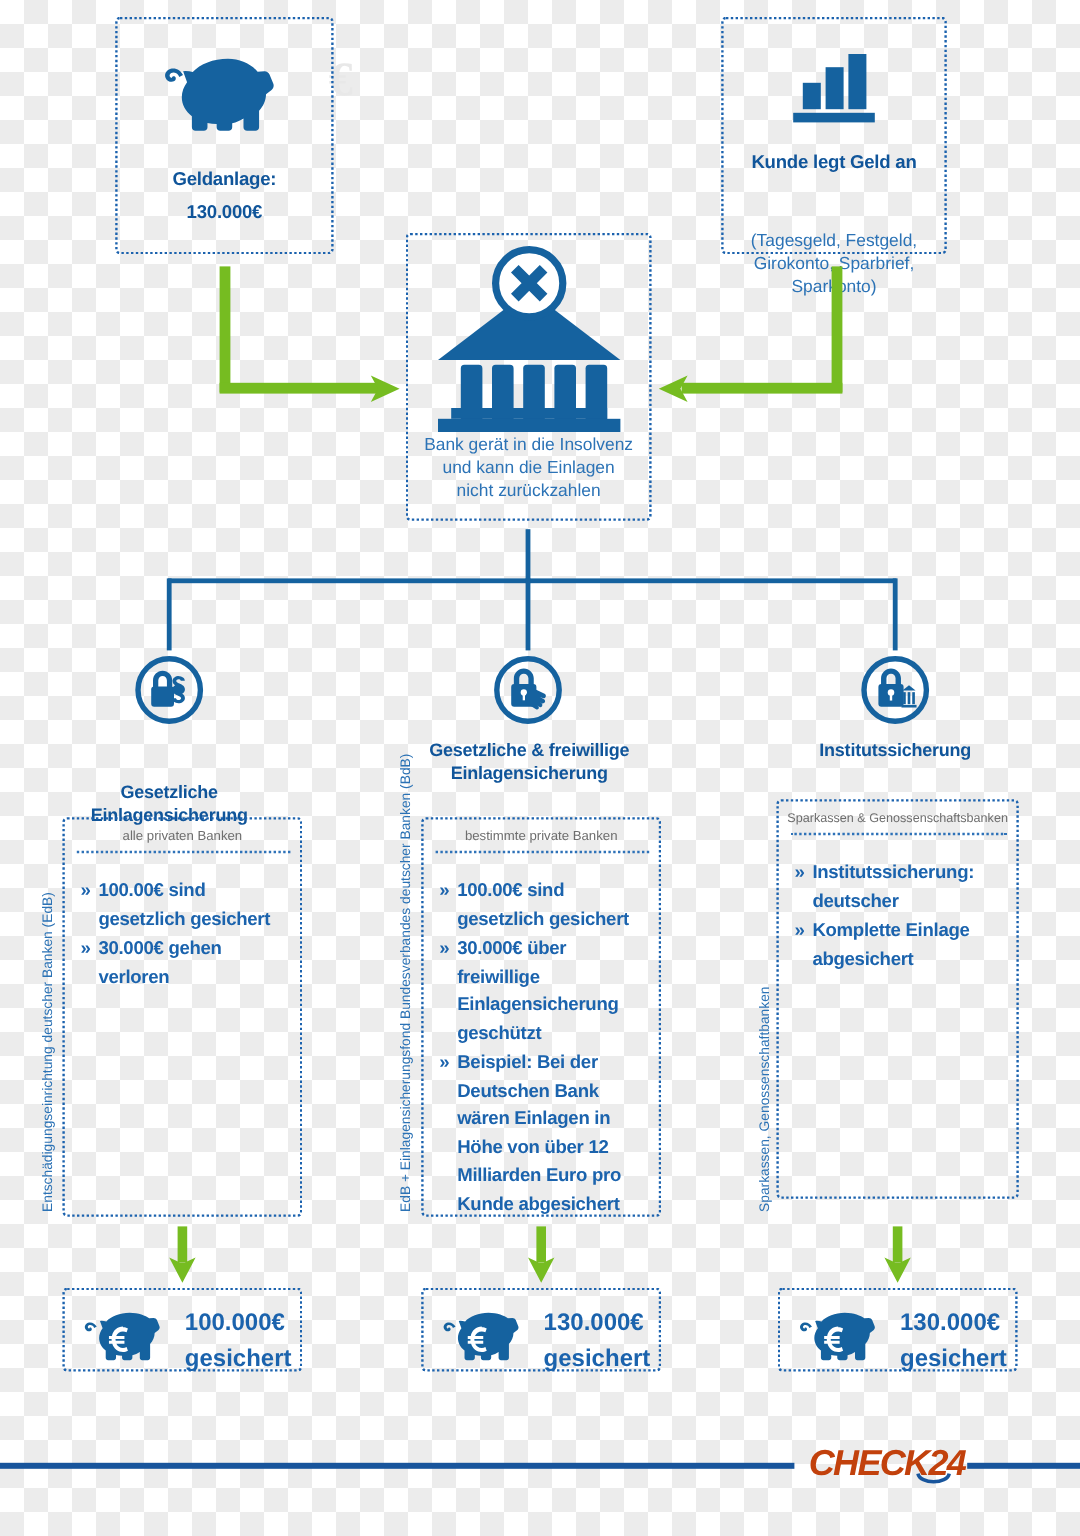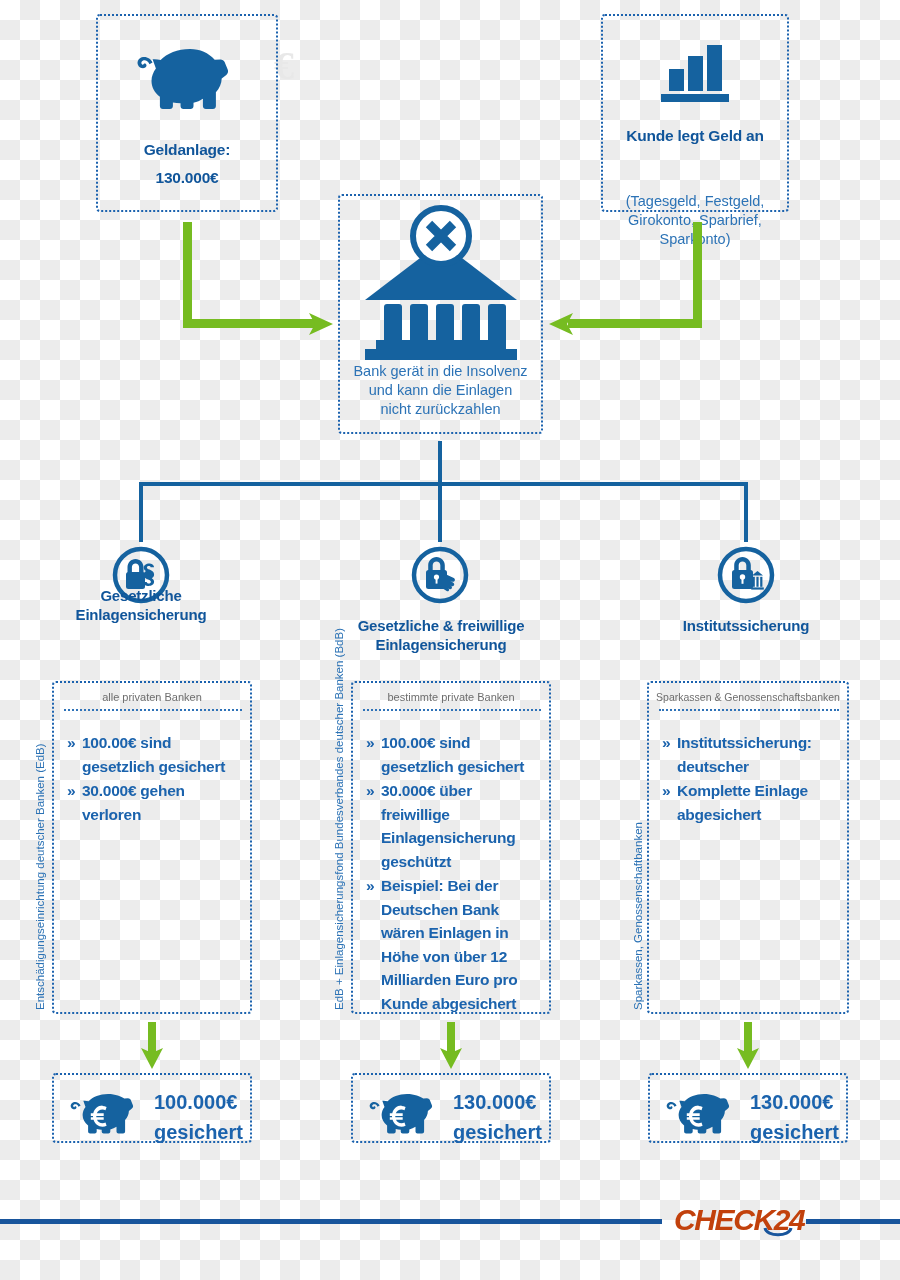--- a/index.html
+++ b/index.html
@@ -225,21 +225,21 @@
   <div style="position:absolute; left:111px; top:545px;">
     <svg width="60" height="60" viewBox="0 0 60 60" aria-hidden="true">
       <circle cx="30" cy="30" r="26" fill="none" stroke="#15629F" stroke-width="4.5"></circle>
       <g fill="#15629F">
         <rect x="15" y="27" width="19" height="17" rx="2.5"></rect>
         <path d="M24.5 14c-4.4 0-8 3.6-8 8v6h4.4v-6c0-2 1.6-3.6 3.6-3.6s3.6 1.6 3.6 3.6v6H32.5v-6c0-4.4-3.6-8-8-8z"></path>
         <path d="M37.8 18.6c2.9 0 5.2 1.5 5.2 3.6h-3.4c0-.7-.8-1.2-1.8-1.2-1.1 0-1.9.6-1.9 1.4 0 .9.9 1.4 2.6 2.2 2.7 1.2 4.6 2.3 4.6 5 0 1.6-.9 2.9-2.3 3.6 1.4.7 2.3 2 2.3 3.6 0 2.4-2.4 4.2-5.4 4.2-3 0-5.4-1.7-5.4-4.1h3.4c0 .8.9 1.5 2.1 1.5 1.2 0 2.1-.6 2.1-1.5 0-1-1-1.5-2.8-2.3-2.6-1.2-4.4-2.3-4.4-4.9 0-1.6.9-2.9 2.3-3.6-1.4-.7-2.2-2-2.2-3.6 0-2.4 2.4-4.1 5.4-4.1z"></path>
       </g>
     </svg>
   </div>
-  <div class="node-title" style="left:36px; top:587px; width:210px;">
+  <div class="node-title" style="left:36px; top:652px; width:210px;">
     <span>Gesetzliche</span><br>
     <span>Einlagensicherung</span>
   </div>
 
   <div class="sidelabel" style="left:34px; top:1010px;">Entschädigungseinrichtung deutscher Banken (EdB)</div>
 
   <div class="dbox" style="left:52px; top:681px; width:200px; height:333px;">
     <div class="boxhead" style="position:absolute; left:0; top:8px; width:100%;">alle privaten Banken</div>
     <div style="position:absolute; left:10px; right:8px; top:26px; border-top:2px dotted #2E72B8;"></div>
     <div class="bullets" style="position:absolute; left:13px; right:8px; top:48px;">
@@ -343,21 +343,21 @@
         <rect x="35.2" y="42.4" width="12.6" height="2.2"></rect>
       </g>
     </svg>
   </div>
   <div class="node-title" style="left:641px; top:617px; width:210px;">
     <span>Institutssicherung</span>
   </div>
 
   <div class="sidelabel" style="left:632px; top:1010px;">Sparkassen, Genossenschaftbanken</div>
 
-  <div class="dbox" style="left:647px; top:681px; width:202px; height:333px;">
+  <div class="dbox" style="left:647px; top:666px; width:202px; height:333px;">
     <div class="boxhead" style="position:absolute; left:0; top:8px; width:100%; font-size:10.5px;">Sparkassen &amp; Genossenschaftsbanken</div>
     <div style="position:absolute; left:10px; right:8px; top:26px; border-top:2px dotted #2E72B8;"></div>
     <div class="bullets" style="position:absolute; left:13px; right:8px; top:48px;">
       <span class="li"><span class="mk">»</span><span>Institutssicherung: deutscher</span></span>
       <span class="li"><span class="mk">»</span><span>Komplette Einlage abgesichert</span></span>
     </div>
   </div>
 
   <div style="position:absolute; left:737px; top:1022px;">
     <svg width="22" height="48" viewBox="0 0 22 48" aria-hidden="true">

